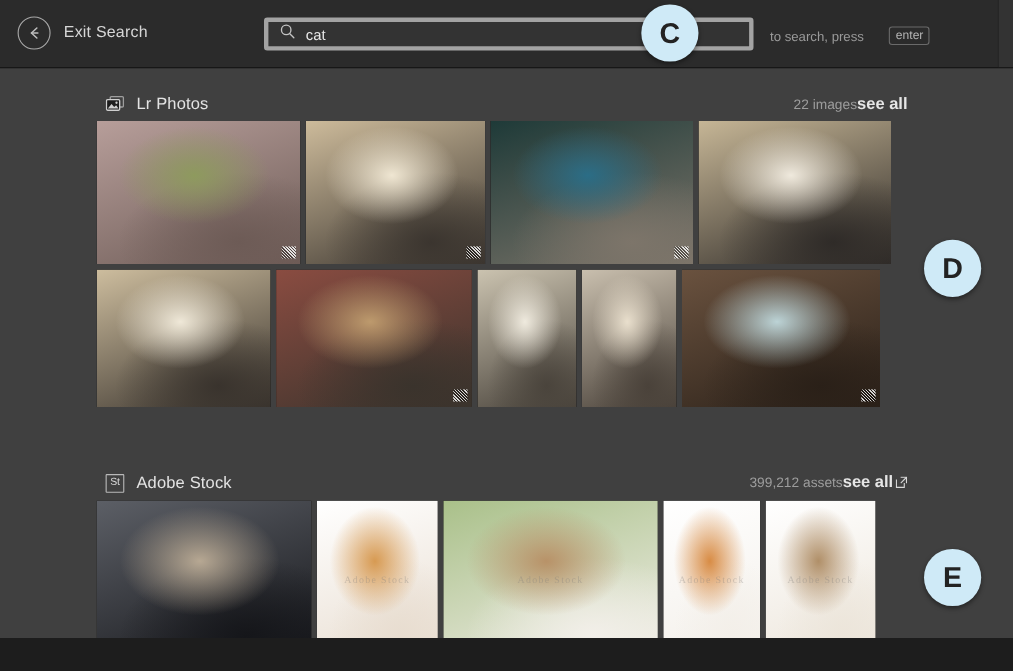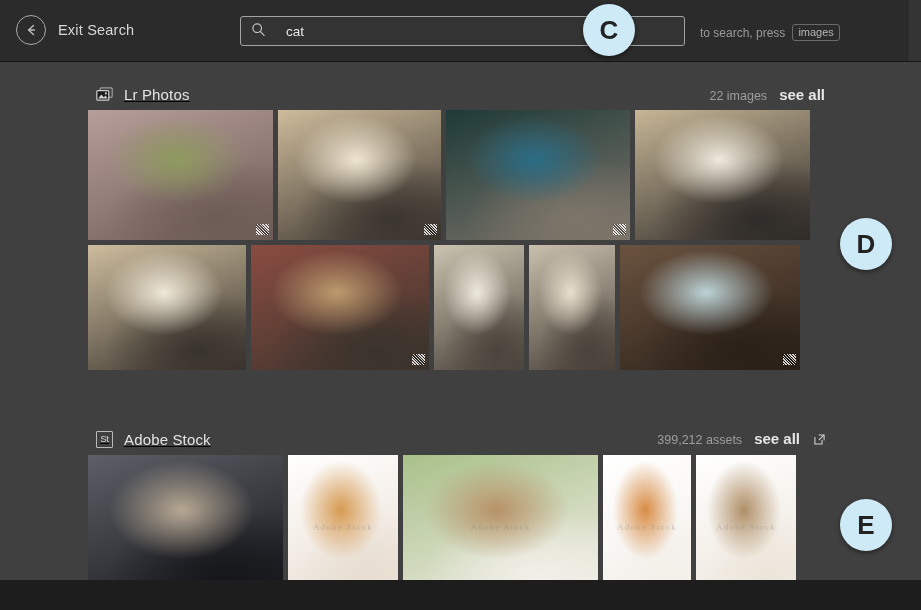--- a/index.html
+++ b/index.html
@@ -62,47 +62,47 @@
     letter-spacing: .2px;
     white-space: nowrap;
   }
 
   .search-box {
     position: absolute;
     left: 240px; top: 16px;
     width: 445px;
     height: 30px;
     background: #333333;
-    border: 1px solid #a3a3a3;
+    border: 4px solid #a3a3a3;
     border-radius: 3px;
     display: flex;
     align-items: center;
     padding: 0 10px;
-    gap: 20px;
+    gap: 9px;
   }
   .search-box .mag { flex: 0 0 auto; display: block; }
   .search-input {
     flex: 1 1 auto;
     background: transparent;
     border: none;
     outline: none;
     color: #e8e8e8;
     font-family: "Liberation Sans", sans-serif;
     font-size: 13.5px;
     padding: 0;
     height: 26px;
   }
   .search-input::placeholder { color: #8a8a8a; }
 
   .hint {
     position: absolute;
     left: 700px; top: 24px;
     display: flex;
     align-items: center;
-    gap: 7px;
+    gap: 23px;
     color: #9a9a9a;
     font-size: 12px;
     white-space: nowrap;
   }
   .key-enter {
     border: 1px solid #6a6a6a;
     border-radius: 3px;
     padding: 1px 5px 2px 5px;
     color: #b5b5b5;
     font-size: 11px;
@@ -120,39 +120,38 @@
 
   .section { position: relative; }
 
   .section-head {
     display: flex;
     align-items: center;
     height: 32px;
     margin: 0 0 0 0;
     padding: 0;
     position: relative;
-    text-decoration: underline;
   }
   .sec-left {
     display: flex;
     align-items: center;
     gap: 11px;
     padding-left: 96px;
   }
   .sec-title {
     color: #e3e3e3;
     font-size: 15px;
     letter-spacing: .15px;
   }
   .sec-right {
     position: absolute;
     right: 96px;
     display: flex;
     align-items: baseline;
-    gap: 12px;
+    gap: 0;
   }
   .sec-count {
     color: #9d9d9d;
     font-size: 12.5px;
   }
   .see-all {
     color: #e6e6e6;
     font-size: 15px;
     font-weight: bold;
     cursor: pointer;
@@ -275,21 +274,21 @@
         <svg width="15" height="15" viewBox="0 0 16 16" aria-hidden="true">
           <circle cx="6.6" cy="6.6" r="4.6" fill="none" stroke="#c4c4c4" stroke-width="1.3"></circle>
           <path d="M10.1 10.3 L14 14.2" stroke="#c4c4c4" stroke-width="1.3" stroke-linecap="round"></path>
         </svg>
       </span>
       <input class="search-input" type="text" value="cat" style="">
     </div>
 
     <div class="hint">
       <span>to search, press</span>
-      <span class="key-enter">images</span>
+      <span class="key-enter">enter</span>
     </div>
 
     <div class="header-scroll-edge"></div>
   </div>
 
   <div class="content">
     <div class="spacer-top"></div>
     <div id="sections-root">
         <div class="section">
           <div class="section-head">

